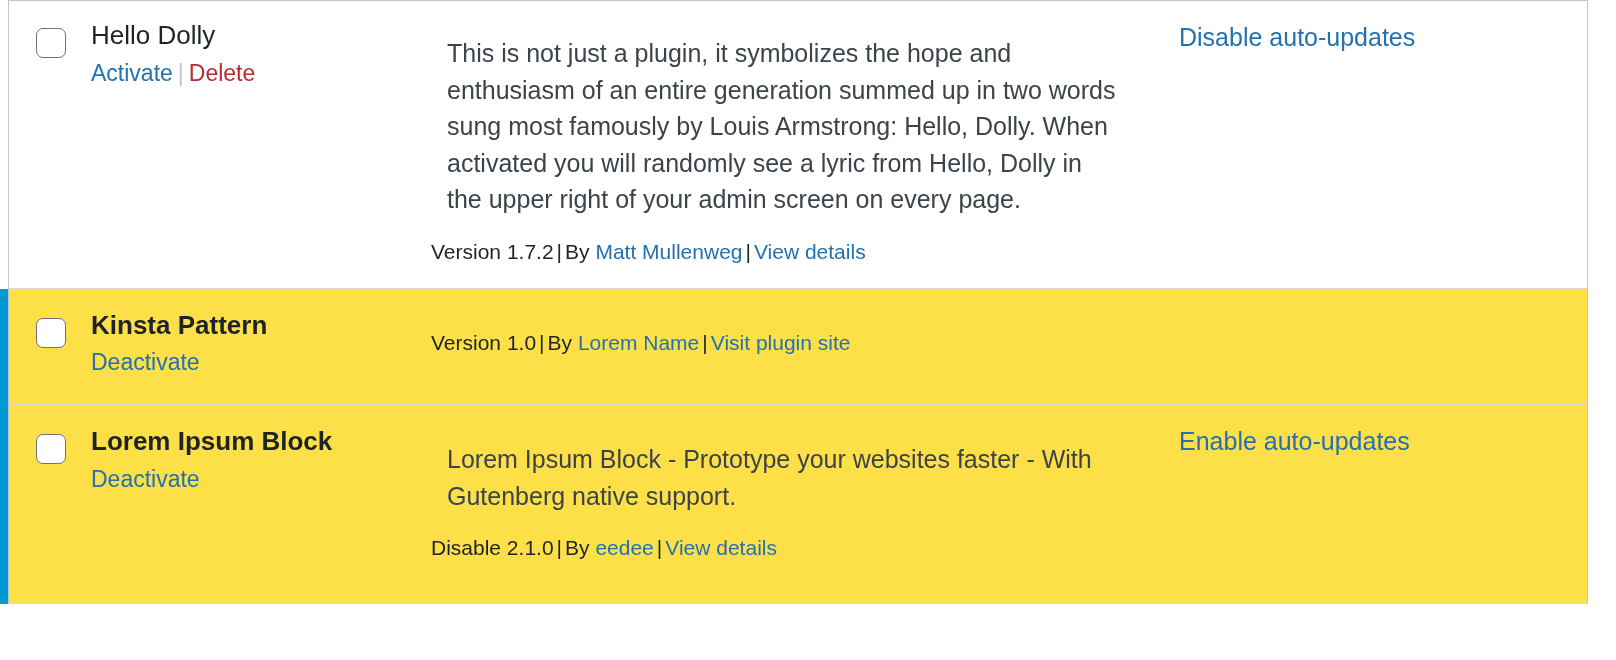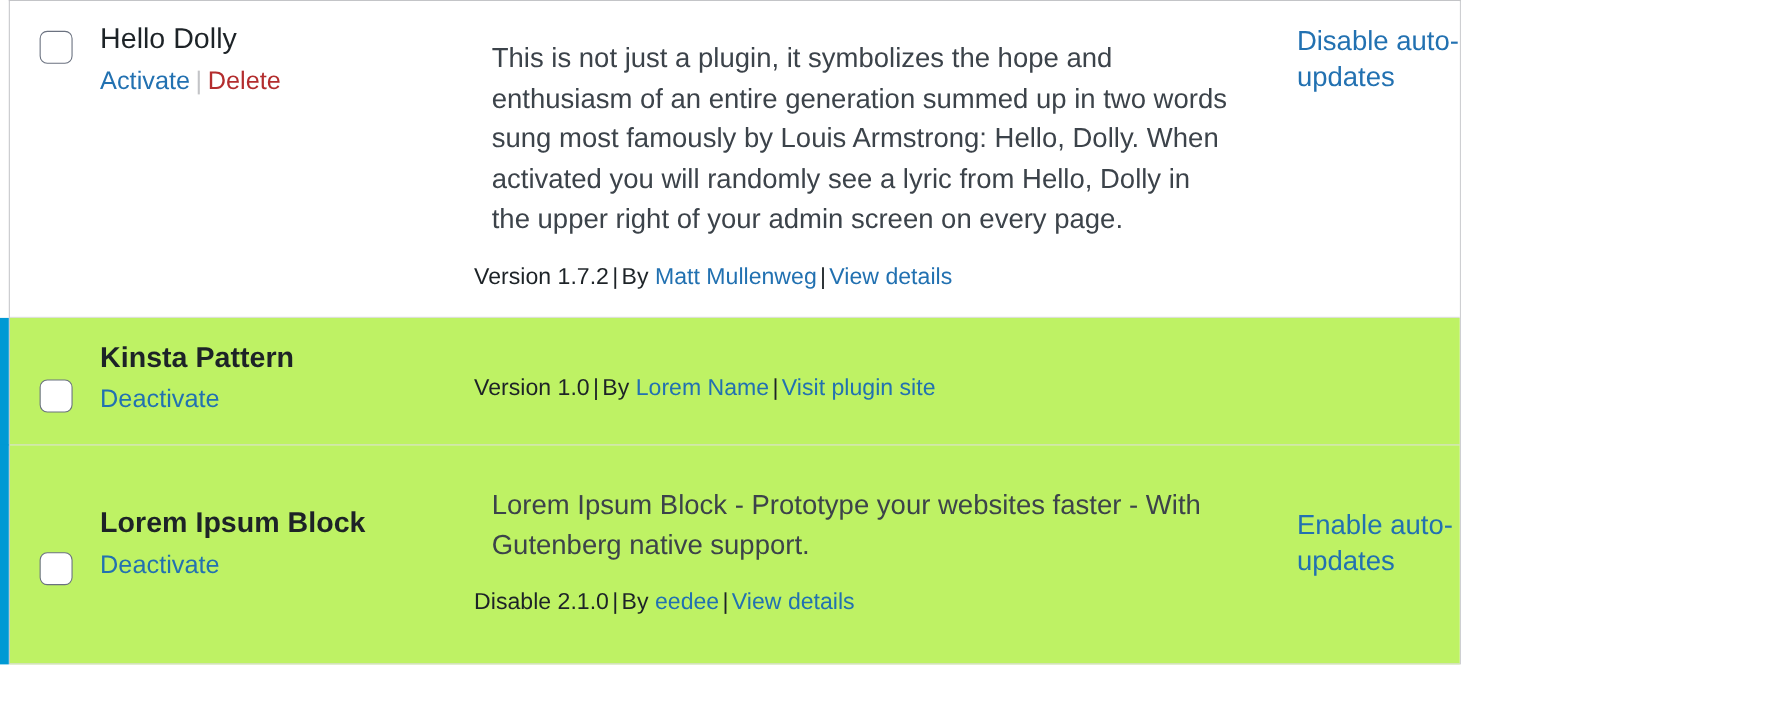--- a/index.html
+++ b/index.html
@@ -10,43 +10,42 @@
   body {
     width: 1616px;
     height: 660px;
     overflow: hidden;
     font-family: "Liberation Sans", sans-serif;
     color: #1d2327;
   }
 
   .plugins-table {
     position: relative;
-    width: 1320px;
+    width: 1580px;
     margin: 0 0 0 8px;
     border-left: 1px solid #c3c4c7;
     border-right: 1px solid #c3c4c7;
     border-top: 1px solid #c3c4c7;
     box-sizing: border-box;
     background: #fff;
   }
 
   .plugin-row {
     display: flex;
     align-items: flex-start;
     position: relative;
     background: #ffffff;
     border-bottom: 1px solid #dcdcde;
     box-sizing: border-box;
   }
   .plugin-row.inactive {
     background: #ffffff;
   }
   .plugin-row.active {
-    background: #bef264;
-    align-items: center;
+    background: #fde047;
   }
   
   .plugin-row.active .accent-bar {
     position: absolute;
     left: -9px;
     top: -1px;
     bottom: -1px;
     width: 8px;
     background: #0099d4;
   }

